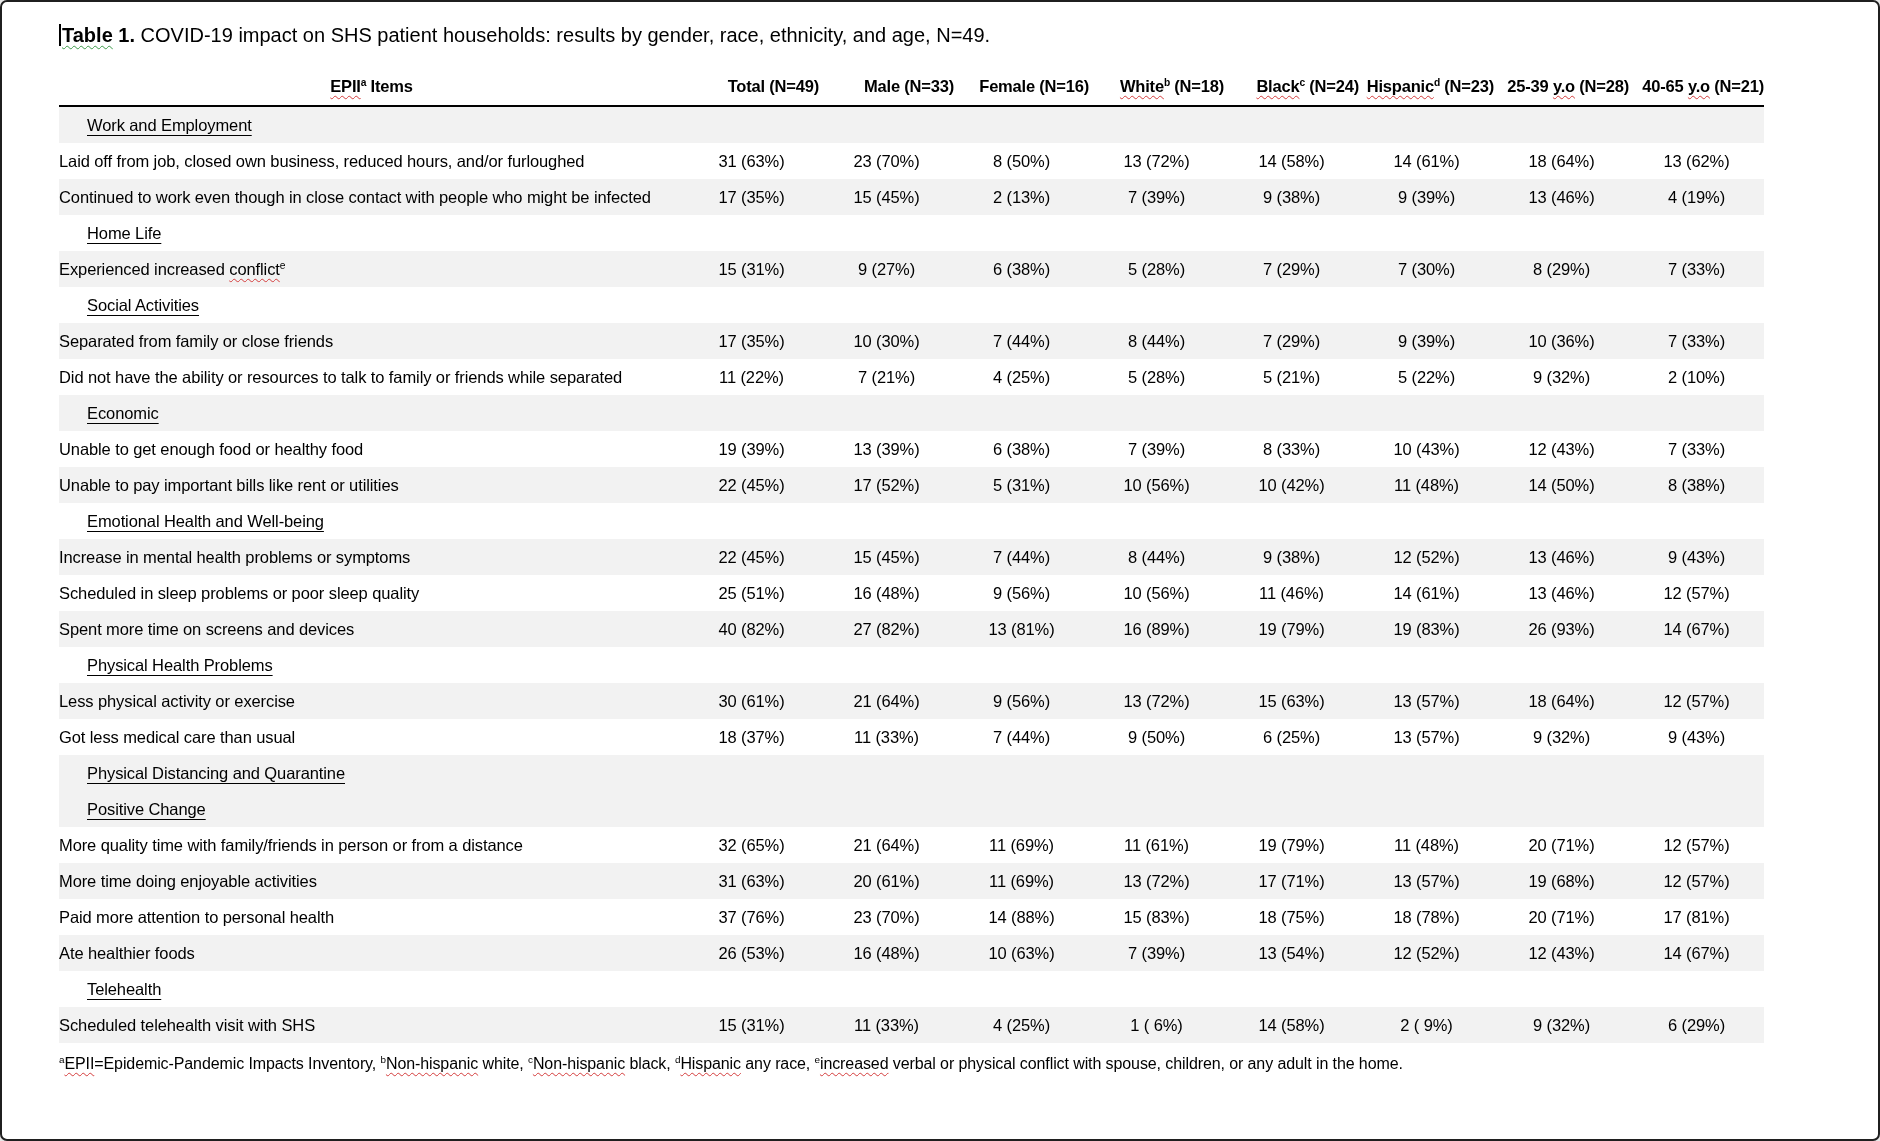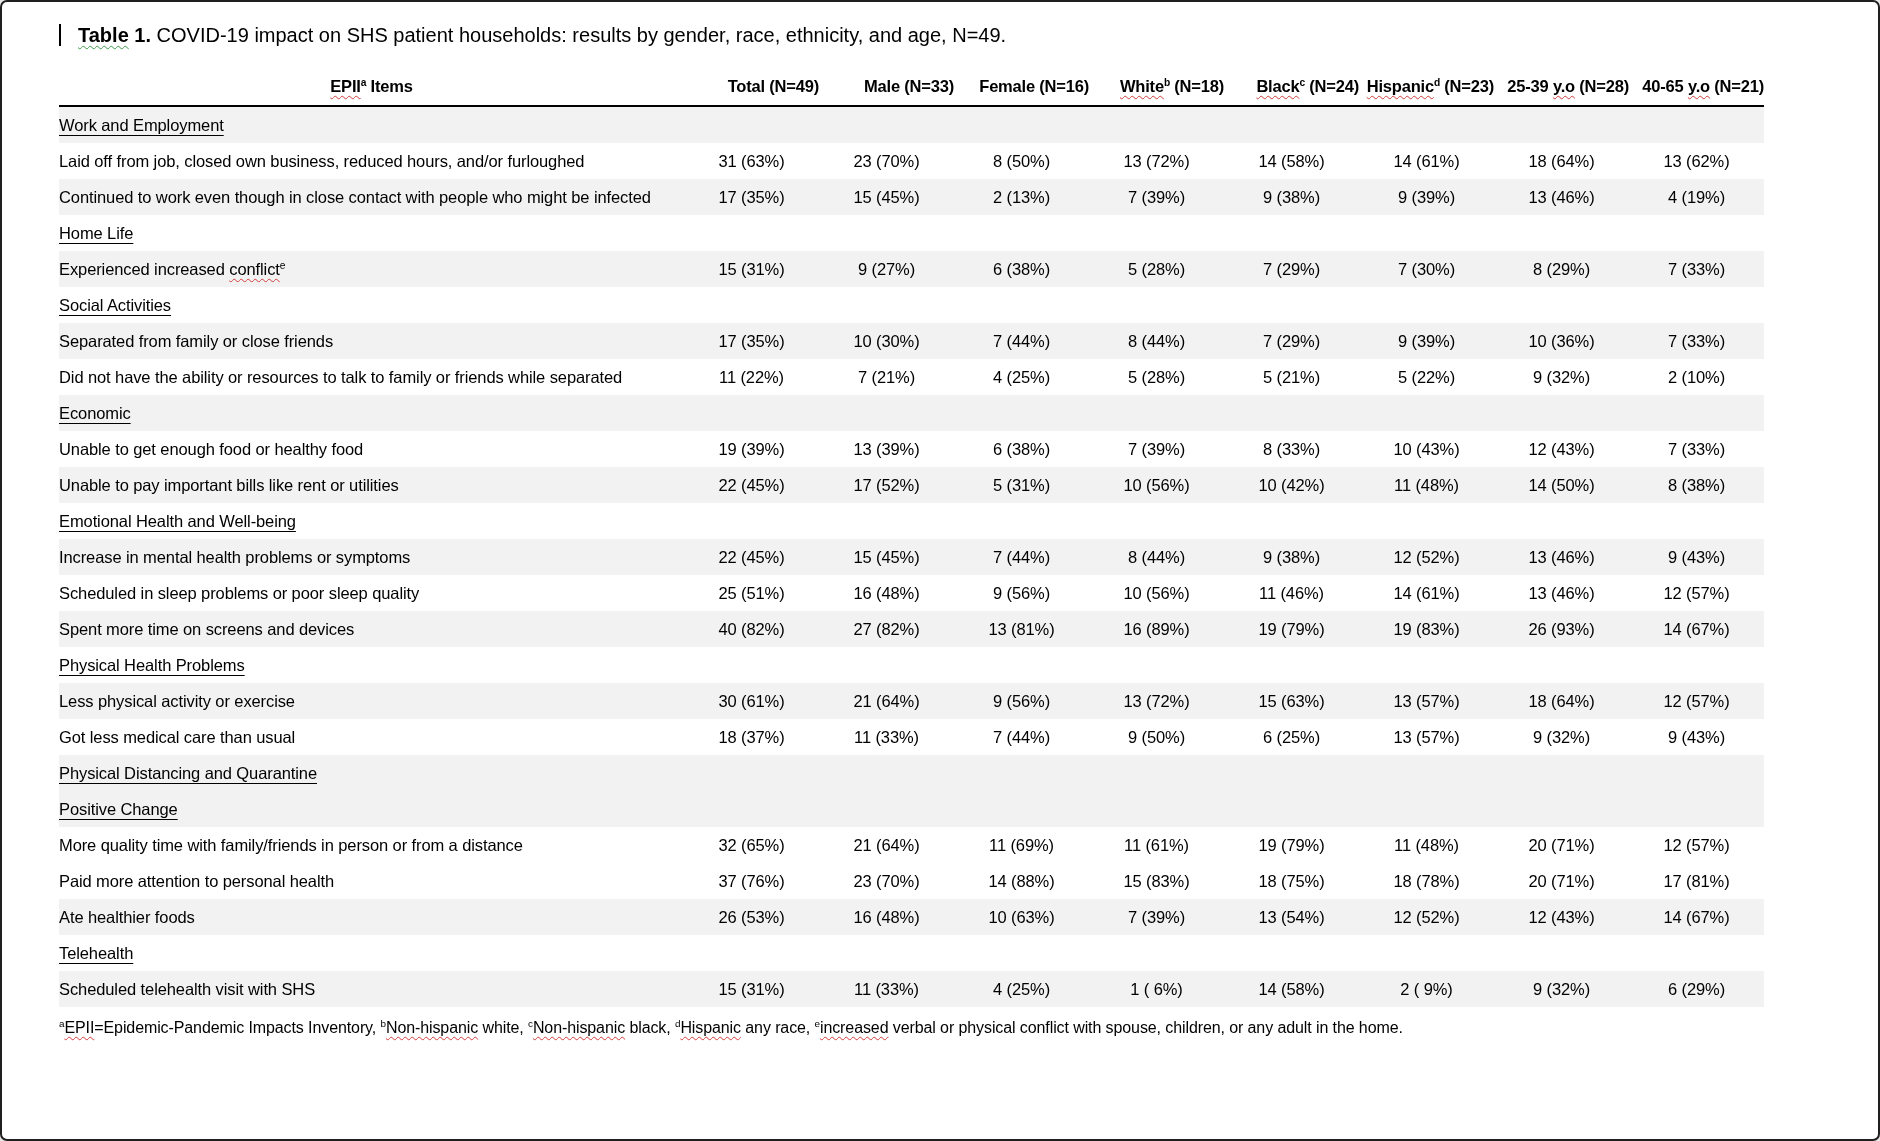--- a/index.html
+++ b/index.html
@@ -38,36 +38,36 @@
     font-size: 16.5px; letter-spacing: -0.1px;
     height: 36px; padding: 0; vertical-align: middle;
     white-space: nowrap; overflow: visible;
   }
   td.val { text-align: center; }
   tr.shaded { background: #f2f2f2; }
   .section-label span {
     text-decoration-line: underline;
     text-decoration-thickness: 1.2px;
     text-underline-offset: 3.5px;
+    margin-left: 28px;
   }
   sup { font-size: 62%; line-height: 0; vertical-align: super; }
   .sq-red {
     text-decoration-line: underline;
     text-decoration-style: wavy;
     text-decoration-color: #d43d3d;
     text-decoration-thickness: 1.1px;
     text-underline-offset: 3px;
   }
   .sq-green {
     text-decoration-line: underline;
     text-decoration-style: wavy;
     text-decoration-color: #3d9a49;
     text-decoration-thickness: 1.1px;
     text-underline-offset: 3px;
-    padding-left: 16px;
   }
   .footnote { font-size: 16px; letter-spacing: -0.1px; margin-top: 12px; white-space: nowrap; }
 </style>
 </head>
 <body>
 
 <div class="page">
   <div class="content">
     <p class="title"><span class="caret"></span><span class="b sq-green">Table</span><span class="b"> 1.</span><span> COVID-19 impact on SHS patient households: results by gender, race, ethnicity, and age, N=49.</span></p>
     <table class="epii">
@@ -256,20 +256,31 @@
             <td><span>More quality time with family/friends in person or from a distance</span></td>
             <td class="val">32 (65%)</td>
             <td class="val">21 (64%)</td>
             <td class="val">11 (69%)</td>
             <td class="val">11 (61%)</td>
             <td class="val">19 (79%)</td>
             <td class="val">11 (48%)</td>
             <td class="val">20 (71%)</td>
             <td class="val">12 (57%)</td>
           </tr>
+          <tr class="shaded">
+            <td><span>More time doing enjoyable activities</span></td>
+            <td class="val">31 (63%)</td>
+            <td class="val">20 (61%)</td>
+            <td class="val">11 (69%)</td>
+            <td class="val">13 (72%)</td>
+            <td class="val">17 (71%)</td>
+            <td class="val">13 (57%)</td>
+            <td class="val">19 (68%)</td>
+            <td class="val">12 (57%)</td>
+          </tr>
           <tr>
             <td><span>Paid more attention to personal health</span></td>
             <td class="val">37 (76%)</td>
             <td class="val">23 (70%)</td>
             <td class="val">14 (88%)</td>
             <td class="val">15 (83%)</td>
             <td class="val">18 (75%)</td>
             <td class="val">18 (78%)</td>
             <td class="val">20 (71%)</td>
             <td class="val">17 (81%)</td>

